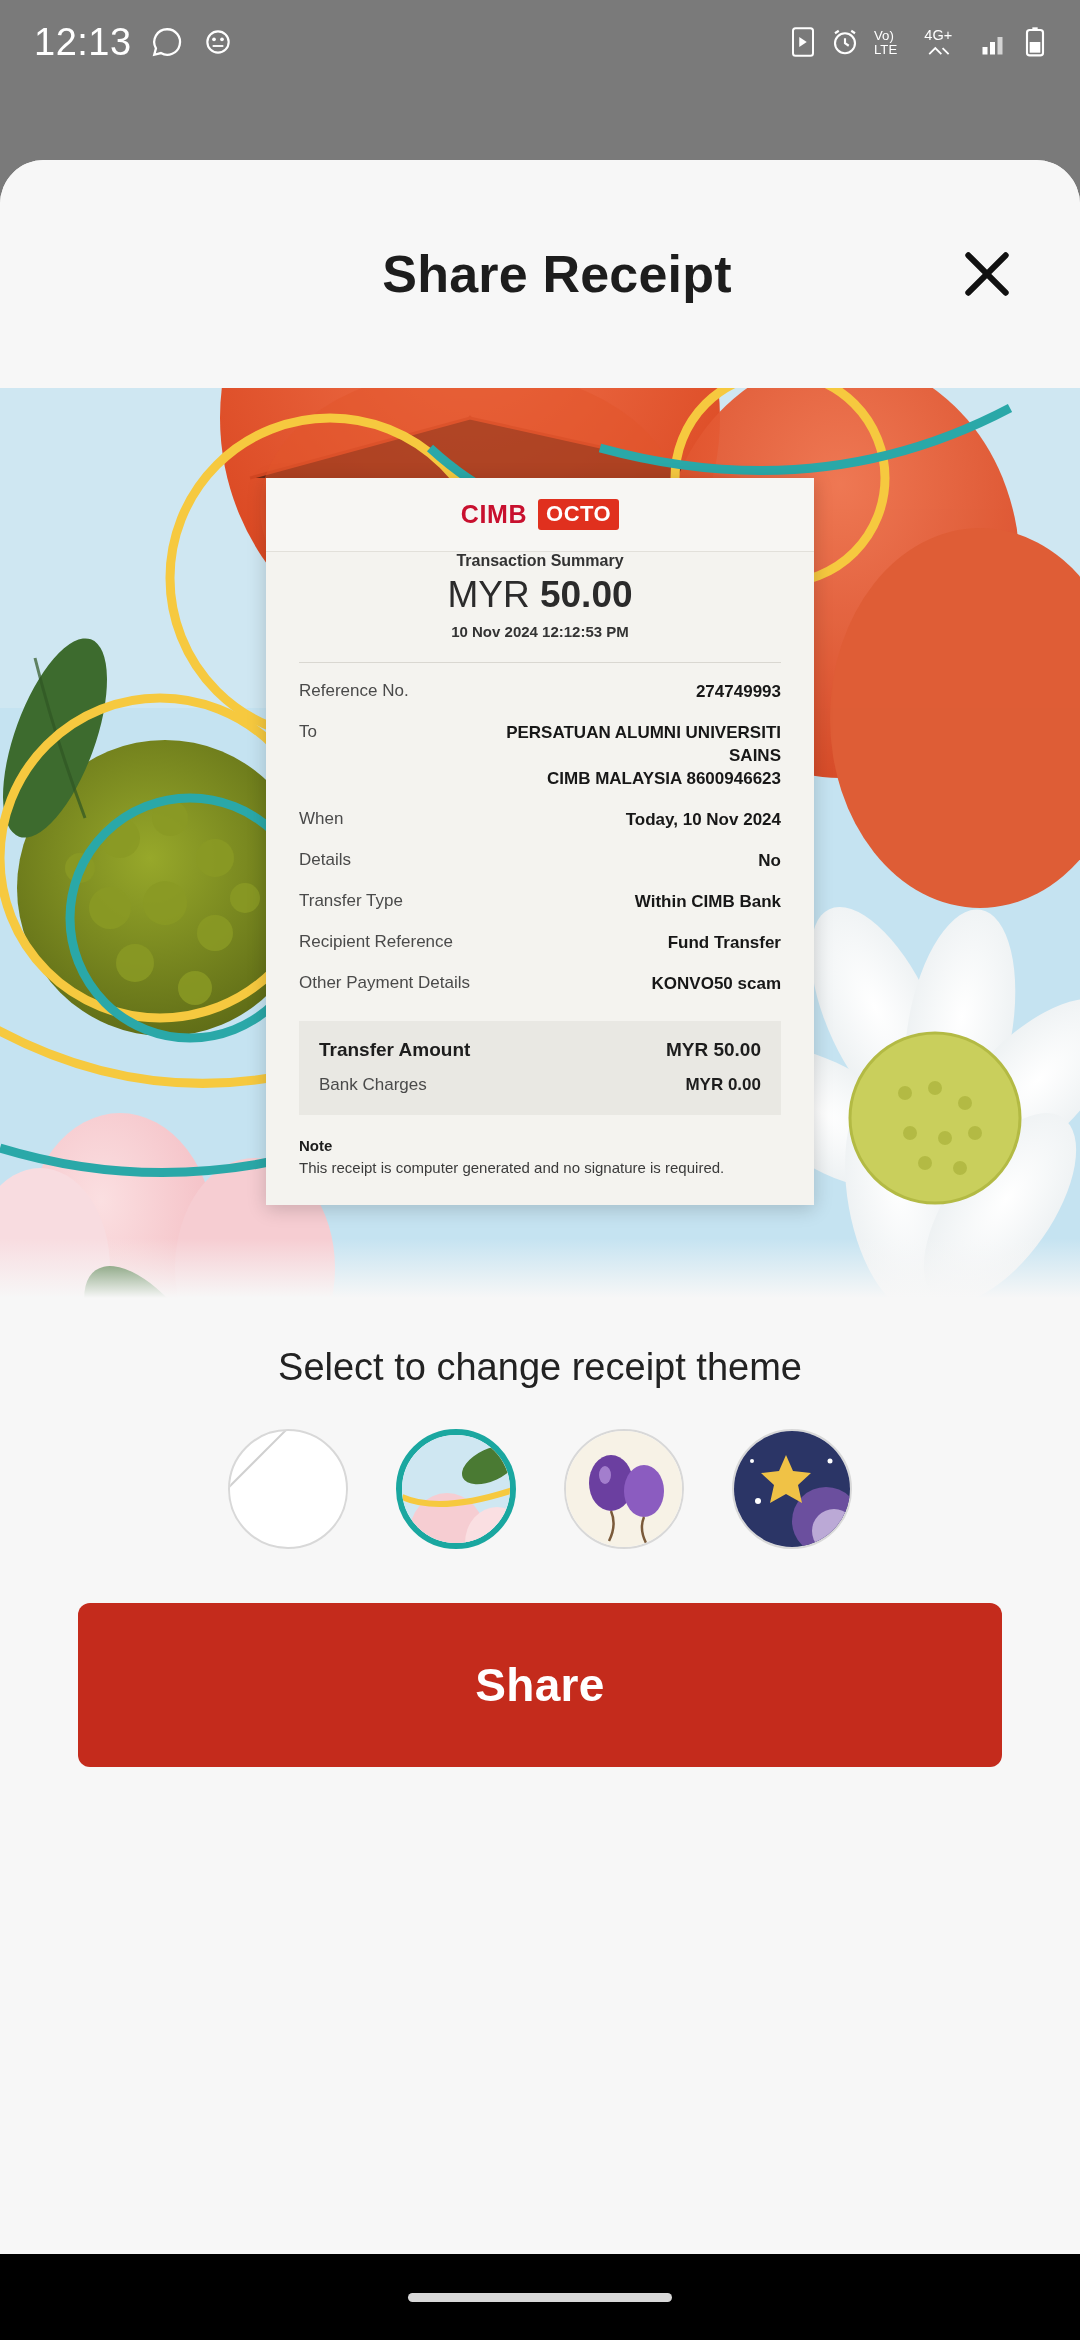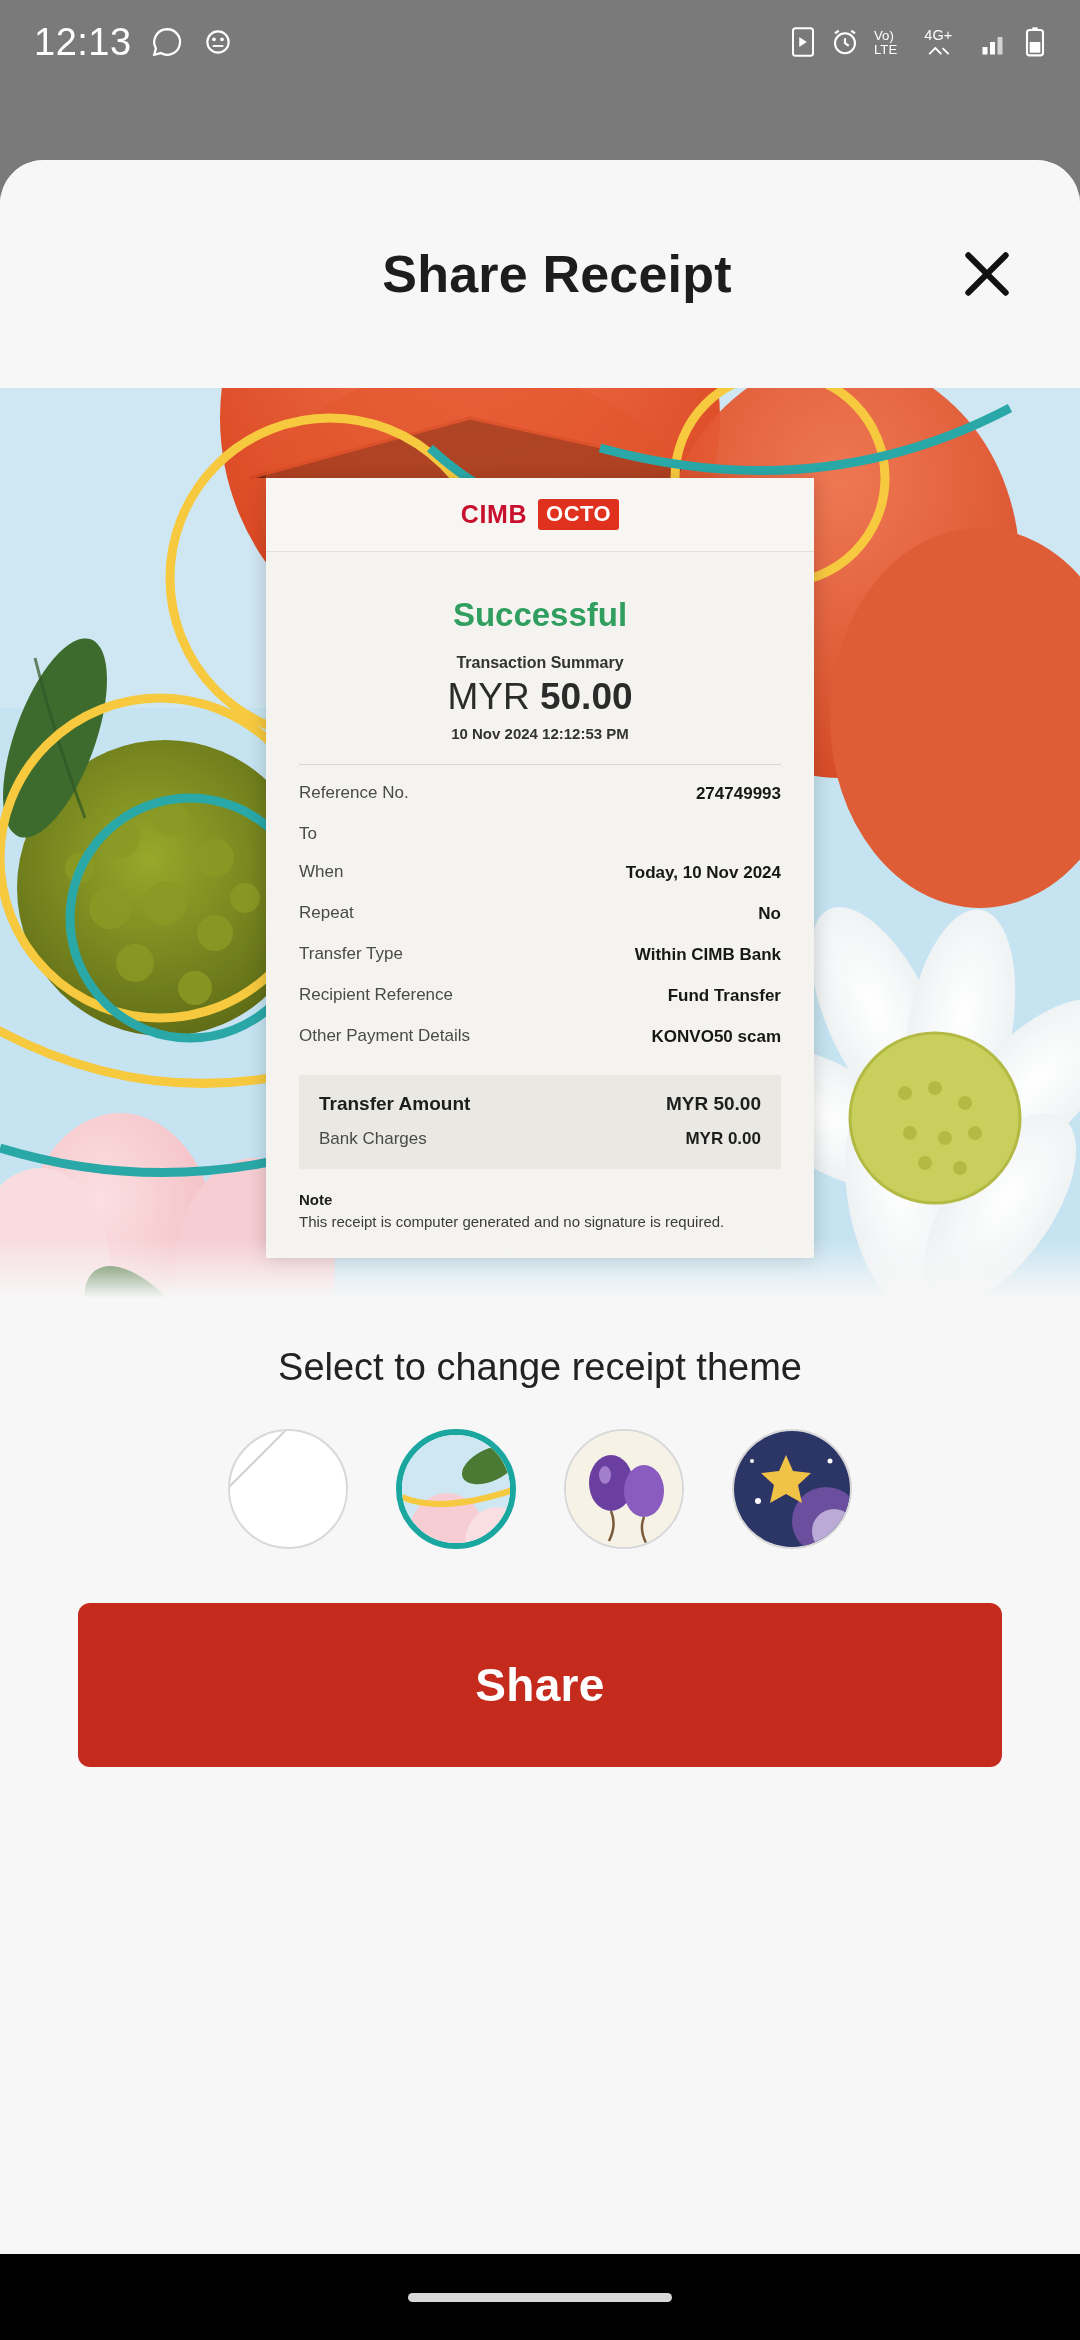--- a/index.html
+++ b/index.html
@@ -367,45 +367,46 @@
           <path d="M430 60 Q 560 180 760 120"></path>
         </g>
       </svg>
 
       <div class="receipt">
         <div class="r-brand">
           <span class="cimb">CIMB</span>
           <span class="octo">OCTO</span>
         </div>
 
-        <div class="r-status">Successful</div>
 
         <div class="r-summary-label">Transaction Summary</div>
         <div class="r-amount">
           <span class="cur">MYR</span>
           <b>50.00</b>
         </div>
         <div class="r-datetime">10 Nov 2024 12:12:53 PM</div>
 
         <div class="r-sep"></div>
 
         <div class="r-rows">
           <div class="r-row">
             <span class="k">Reference No.</span>
             <span class="v">274749993</span>
           </div>
           <div class="r-row">
             <span class="k">To</span>
+            <span class="v" style="white-space:pre-line;">PERSATUAN ALUMNI UNIVERSITI SAINS
+CIMB MALAYSIA 8600946623</span>
           </div>
           <div class="r-row">
             <span class="k">When</span>
             <span class="v">Today, 10 Nov 2024</span>
           </div>
           <div class="r-row">
-            <span class="k">Repeat</span>
+            <span class="k">Details</span>
             <span class="v">No</span>
           </div>
           <div class="r-row">
             <span class="k">Transfer Type</span>
             <span class="v">Within CIMB Bank</span>
           </div>
           <div class="r-row">
             <span class="k">Recipient Reference</span>
             <span class="v">Fund Transfer</span>
           </div>

